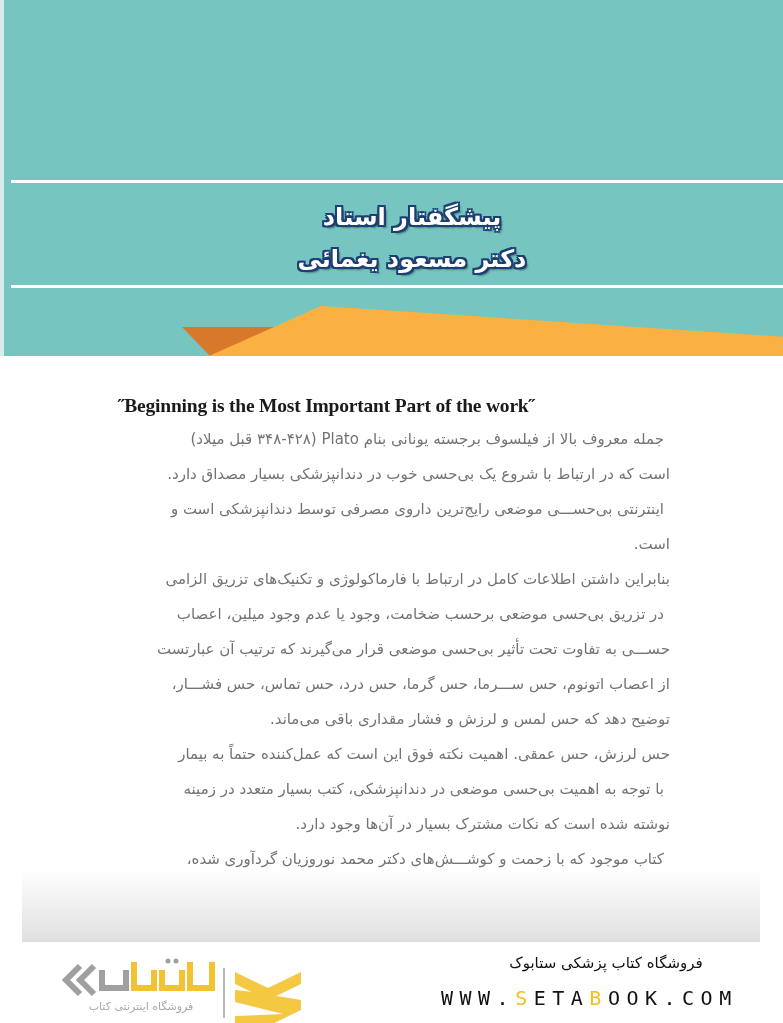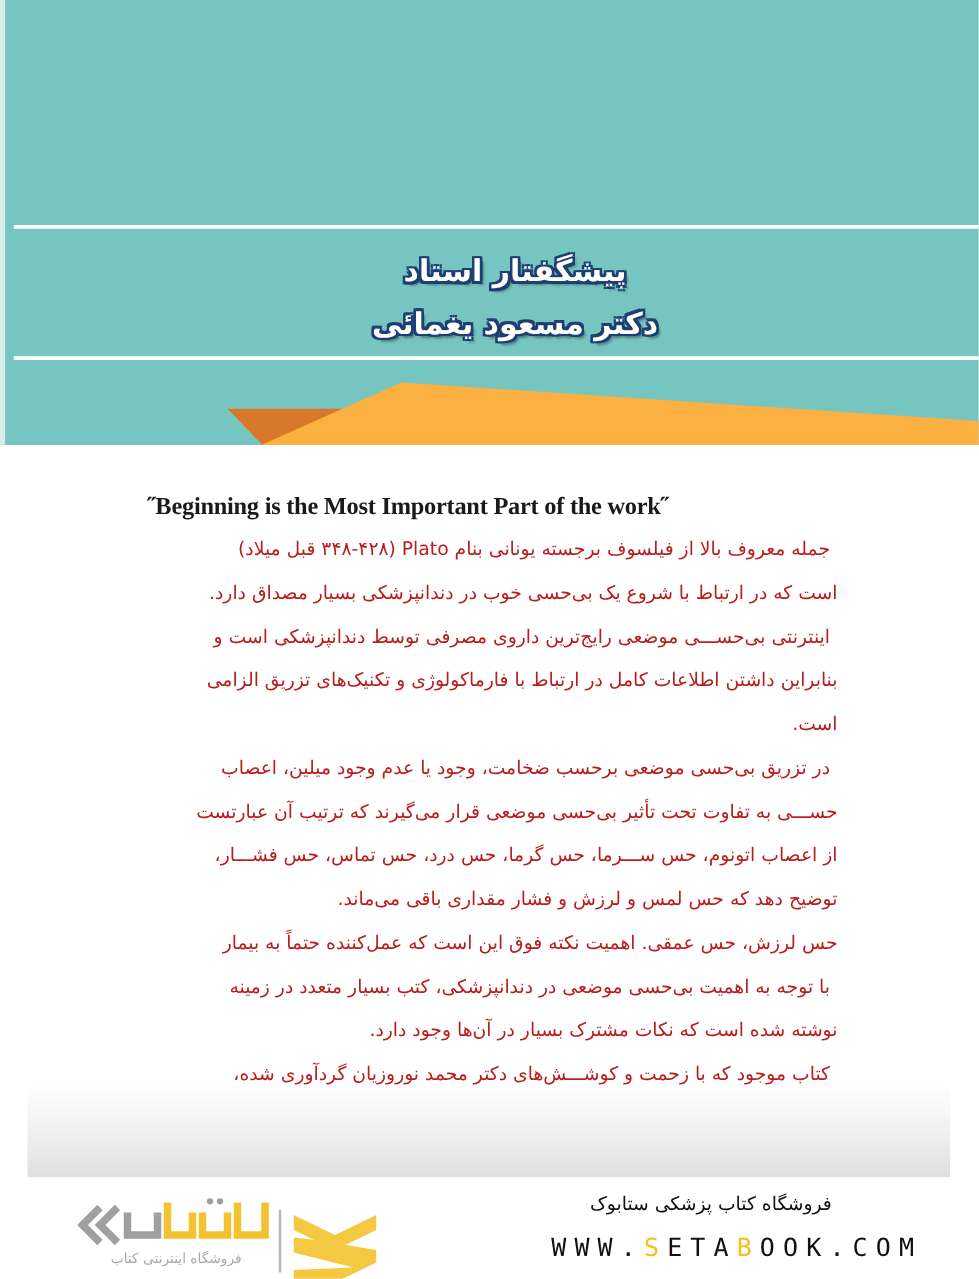--- a/index.html
+++ b/index.html
@@ -50,21 +50,21 @@
       line-height: 28px;
       letter-spacing: -0.2px;
     }
     .para {
       direction: rtl;
       text-align: justify;
       text-align-last: right;
       font-family: "DejaVu Sans", sans-serif;
       font-size: 15px;
       line-height: 35px;
-      color: #b91c1c;
+      color: #737373;
     }
     .para .line { display: block; white-space: nowrap; overflow: hidden; }
     .para .indent { padding-right: 6px; }
 
     .fade {
       position: absolute; left: 22px; top: 868px; width: 738px; height: 74px;
       background: linear-gradient(to bottom, rgba(235,235,235,0) 0%, rgba(225,225,225,0.55) 55%, rgba(215,215,215,0.8) 100%);
       pointer-events: none;
     }
 
@@ -74,21 +74,21 @@
     .logo-wrap { position: absolute; left: 58px; top: 8px; width: 250px; height: 70px; }
     .logo-tagline {
       position: absolute; left: 8px; top: 50px; width: 150px; text-align: center;
       font-family: "DejaVu Sans", sans-serif; font-size: 11px; color: #a8a8a8; direction: rtl;
     }
     .logo-divider { position: absolute; left: 165px; top: 18px; width: 2px; height: 50px; background: #b8b8b8; }
     .logo-mark { position: absolute; left: 175px; top: 20px; width: 70px; height: 58px; }
 
     .store-name {
       position: absolute; left: 472px; top: 12px; width: 268px;
-      direction: rtl; text-align: left;
+      direction: rtl; text-align: center;
       font-family: "DejaVu Sans", sans-serif; font-size: 15px; color: #111111;
     }
     .store-url {
       position: absolute; left: 405px; top: 44px;
       font-family: "DejaVu Sans Mono", monospace; font-size: 20px; letter-spacing: 6.5px;
       color: #111111; direction: ltr; white-space: nowrap; margin-left: 36px;
     }
     .store-url .hl { color: #f5c01a; }
   </style>
 </head>
@@ -110,22 +110,22 @@
 <div class="content">
   <div class="epigraph">˝Beginning is the Most Important Part of the work˝</div>
 
   <div class="para" style="margin-top:2px">
     <span class="line indent">جمله معروف بالا از فیلسوف برجسته یونانی بنام Plato (۳۴۸-۴۲۸ قبل میلاد)</span>
     <span class="line">است که در ارتباط با شروع یک بی‌حسی خوب در دندانپزشکی بسیار مصداق دارد.</span>
   </div>
 
   <div class="para">
     <span class="line indent">اینترنتی بی‌حســـی موضعی رایج‌ترین داروی مصرفی توسط دندانپزشکی است و</span>
+    <span class="line">است.</span>
     <span class="line">بنابراین داشتن اطلاعات کامل در ارتباط با فارماکولوژی و تکنیک‌های تزریق الزامی</span>
-    <span class="line">است.</span>
   </div>
 
 
   <div class="para">
     <span class="line indent">در تزریق بی‌حسی موضعی برحسب ضخامت، وجود یا عدم وجود میلین، اعصاب</span>
     <span class="line">حســـی به تفاوت تحت تأثیر بی‌حسی موضعی قرار می‌گیرند که ترتیب آن عبارتست</span>
     <span class="line">از اعصاب اتونوم، حس ســـرما، حس گرما، حس درد، حس تماس، حس فشـــار،</span>
     <span class="line">توضیح دهد که حس لمس و لرزش و فشار مقداری باقی می‌ماند.</span>
     <span class="line">حس لرزش، حس عمقی. اهمیت نکته فوق این است که عمل‌کننده حتماً به بیمار</span>
   </div>

